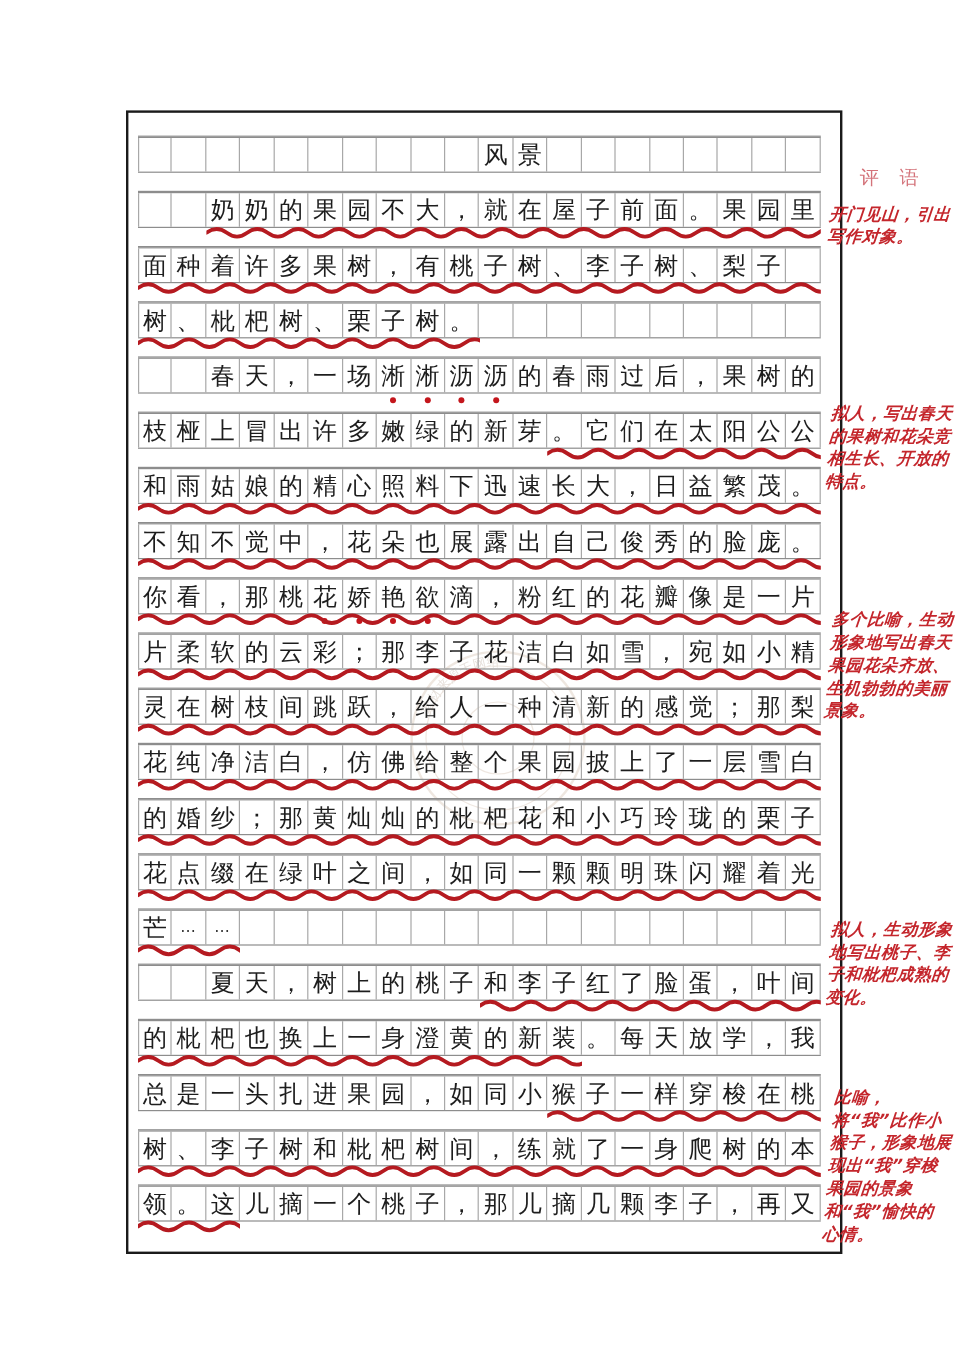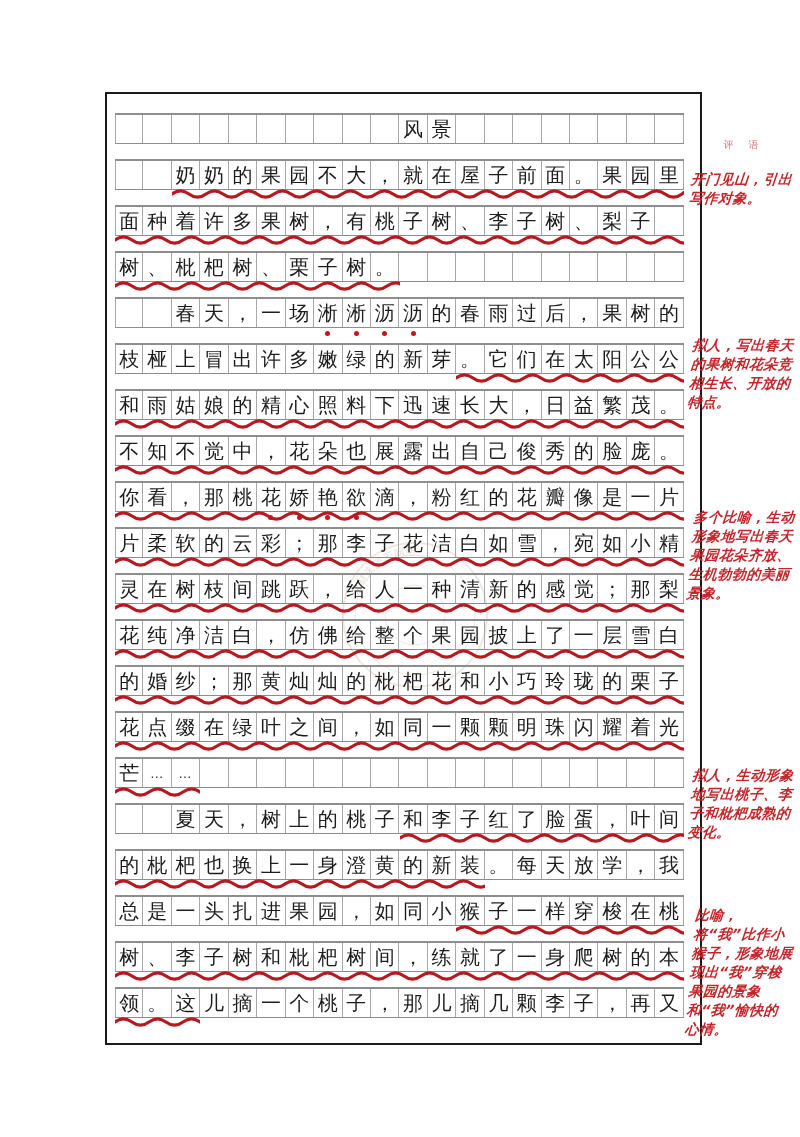--- a/index.html
+++ b/index.html
@@ -90,21 +90,21 @@
   
   #comments{
     position:absolute;
     left:690px;
     top:138px;
     width:108px;
   }
   .cmt-title{
     text-align:center;
     color:#d4737a;
-    font-size:10px;
+    font-size:16px;
     letter-spacing:6px;
     font-family:"DejaVu Sans","Liberation Sans",sans-serif;
     margin-bottom:2px;
   }
   .cmt{
     position:absolute;
     left:0;
     width:106px;
     color:#c4262c;
     font-size:14px;

